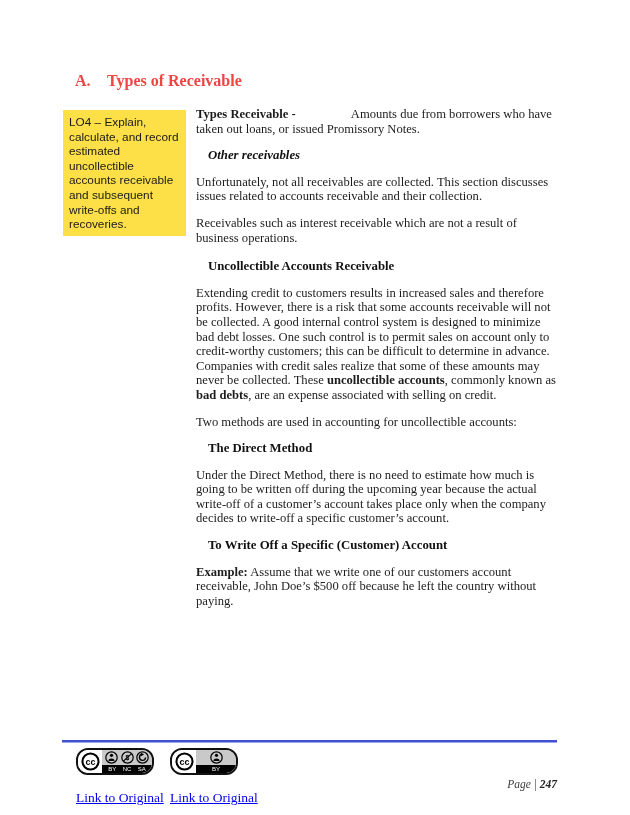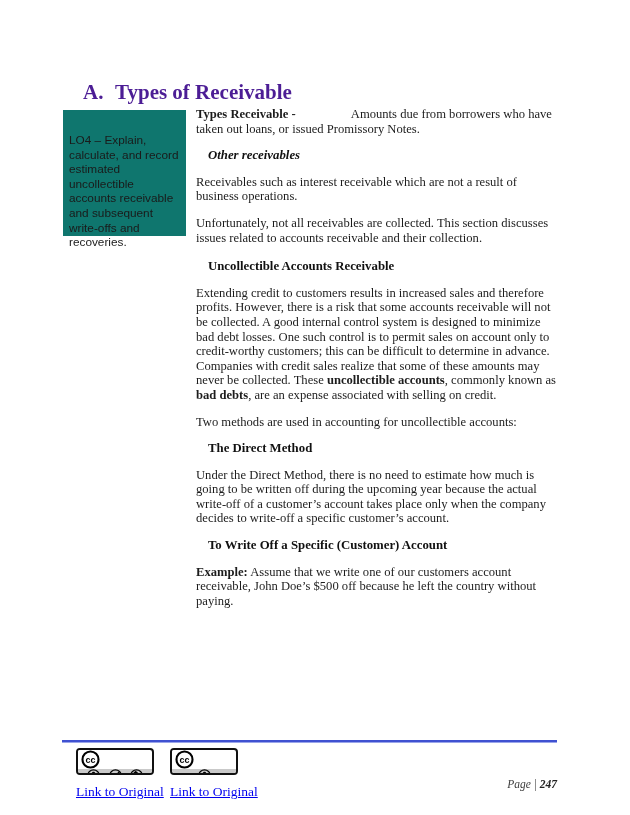--- a/index.html
+++ b/index.html
@@ -1,78 +1,78 @@
 <!DOCTYPE html>
 <html><head>
 <meta charset="utf-8">
 <style>
   html,body{margin:0;padding:0;background:#fff;}
   .page{position:relative;width:630px;height:815px;background:#ffffff;overflow:hidden;
         font-family:"Liberation Serif",serif;color:#1c1c1c;}
 
   
-  .title{position:absolute;left:75px;top:72px;margin:8px;font-size:21px;font-weight:bold;color:#4c1d95;}
+  .title{position:absolute;left:75px;top:72px;margin:0;font-size:16px;font-weight:bold;color:#ef4444;}
   .title .h-letter{display:inline-block;width:32px;}
 
   
   .lo-box{position:absolute;left:63px;top:110px;width:123px;height:126px;box-sizing:border-box;
-          background:#0f766e;padding:23px 6px;font-family:"Liberation Sans",sans-serif;
+          background:#fde047;padding:5px 6px;font-family:"Liberation Sans",sans-serif;
           font-size:11.8px;line-height:14.6px;color:#1a1a1a;}
 
   
   .text-col{position:absolute;left:196px;top:107px;width:362px;font-size:12.6px;line-height:14.6px;}
   .text-col p{margin:0 0 12px 0;}
   .text-col h3{margin:2px 0 12px 12px;font-size:12.8px;font-weight:bold;color:#111;}
   .text-col h3.italic{font-style:italic;}
   .text-col h3.sp-top{margin-top:14px;}
   .gap-lg{display:inline-block;width:55px;}
   .gap-sm{display:inline-block;width:4px;}
   ol.methods{margin:0 0 12px 0;padding-left:24px;}
   ol.methods li{margin:0;padding-left:4px;}
 
   
   .footer-rule{position:absolute;left:62px;top:740px;width:495px;height:3px;
                background:linear-gradient(#3f51d1 0 66%,#9aa5ea 66% 100%);}
   .license{position:absolute;top:748px;}
   .license.l1{left:76px;}
   .license.l2{left:170px;}
   .cc-badge{display:flex;width:78px;height:27px;box-sizing:border-box;border:2px solid #111;
-            border-radius:4px;background:#fff;overflow:hidden;flex-direction:column;}
+            border-radius:12px;background:#fff;overflow:hidden;}
   .cc-badge.small{width:68px;}
   .cc-left{width:24px;display:flex;align-items:center;justify-content:center;background:#fff;}
   .cc-left svg{width:19px;height:19px;}
   .cc-right{flex:1;display:flex;flex-direction:column;background:#c9c9c9;}
   .cc-icons{flex:1;display:flex;align-items:center;justify-content:space-evenly;}
   .cc-icons svg{width:13px;height:13px;}
   .cc-strip{height:8px;background:#000;color:#fff;font-family:"Liberation Sans",sans-serif;
             font-size:6px;line-height:8px;display:flex;justify-content:space-evenly;align-items:center;}
-  .cc-link{display:block;margin-top:9px;font-family:"Liberation Serif",serif;font-size:13.5px;
+  .cc-link{display:block;margin-top:15px;font-family:"Liberation Serif",serif;font-size:13.5px;
            color:#0000ee;text-decoration:underline;cursor:pointer;}
   .page-num{position:absolute;top:778px;right:73px;font-size:11.5px;font-style:italic;color:#3d3d3d;}
   .page-num b{color:#222;}
 </style>
 </head>
 <body>
 
 <div class="page">
 
   <h1 class="title"><span class="h-letter">A.</span><span>Types of Receivable</span></h1>
 
   <aside class="lo-box"><span>LO4 – Explain, calculate, and record estimated uncollectible accounts receivable and subsequent write-offs and recoveries.</span></aside>
 
   <main class="text-col">
 
 
     <p><b>Types Receivable -</b><span class="gap-lg"></span><span>Amounts due from borrowers who have taken out loans, or issued Promissory Notes.</span></p>
 
     <h3 class="italic">Other receivables</h3>
 
+    <p>Unfortunately, not all receivables are collected. This section discusses issues related to accounts receivable and their collection.</p>
+
     <p>Receivables such as interest receivable which are not a result of business operations.</p>
-
-    <p>Unfortunately, not all receivables are collected. This section discusses issues related to accounts receivable and their collection.</p>
 
     <h3 class="sp-top">Uncollectible Accounts Receivable</h3>
 
     <p><span>Extending credit to customers results in increased sales and therefore profits. However, there is a risk that some accounts receivable will not be collected. A good internal control system is designed to minimize bad debt losses. One such control is to permit sales on account only to credit-worthy customers; this can be difficult to determine in advance. Companies with credit sales realize that some of these amounts may never be collected. These </span><b>uncollectible accounts</b><span>, commonly known as </span><b>bad debts</b><span>, are an expense associated with selling on credit.</span></p>
 
     <p>Two methods are used in accounting for uncollectible accounts:</p>
 
 
     <h3>The Direct Method</h3>
 

